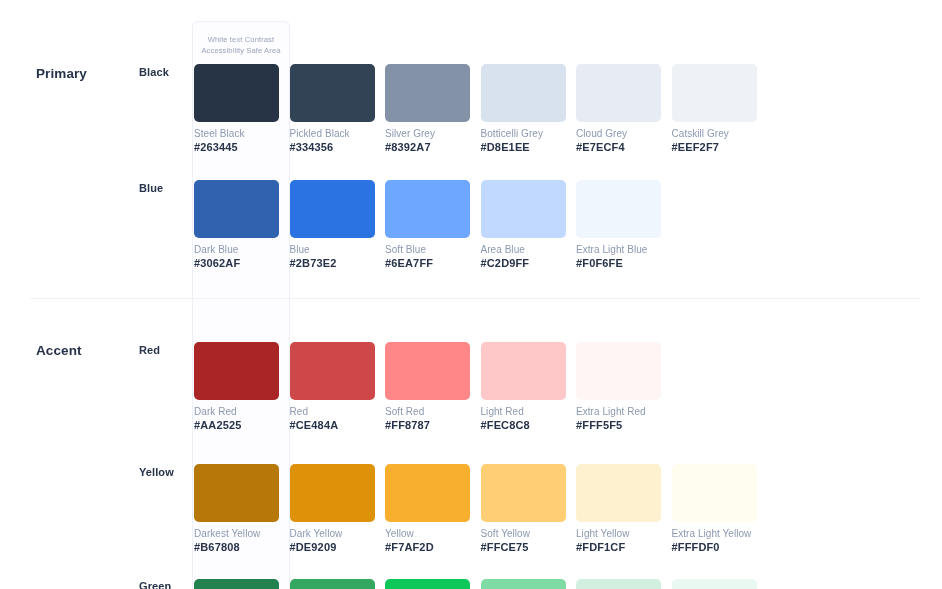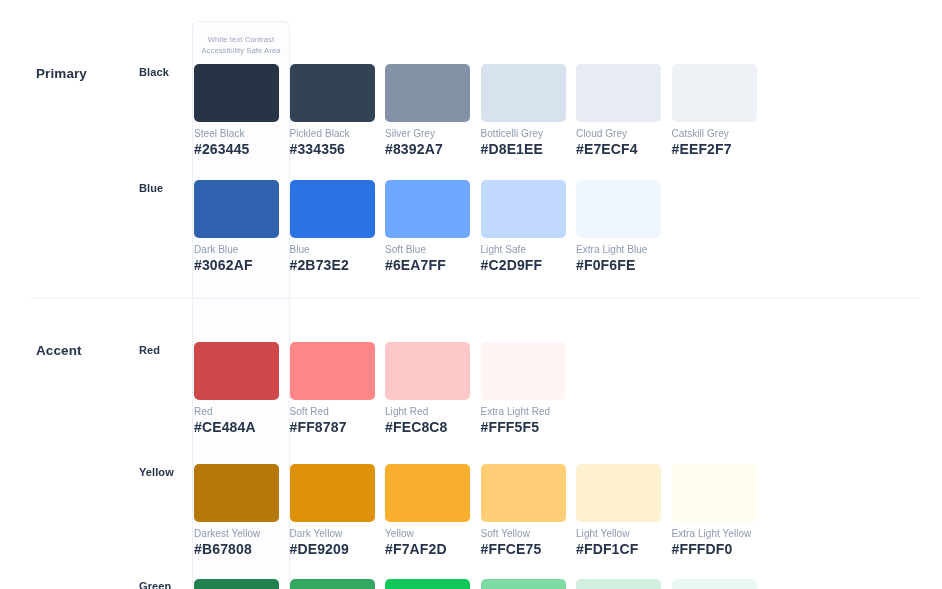--- a/index.html
+++ b/index.html
@@ -102,21 +102,21 @@
   .swatch-name {
     margin-top: 6px;
     font-size: 10px;
     color: #8c99b0;
     letter-spacing: 0.05px;
     white-space: nowrap;
   }
 
   .swatch-hex {
     margin-top: 2px;
-    font-size: 14px;
+    font-size: 11px;
     font-weight: bold;
     color: #26334a;
     letter-spacing: 0.15px;
     white-space: nowrap;
   }
 </style>
 </head>
 <body>
 
 <div id="safe-area-band">
@@ -176,37 +176,42 @@
             <div class="swatch-name">Blue</div>
             <div class="swatch-hex">#2B73E2</div>
           </div>
           <div class="swatch-cell">
             <div class="swatch-chip" style="background: rgb(110, 167, 255);"></div>
             <div class="swatch-name">Soft Blue</div>
             <div class="swatch-hex">#6EA7FF</div>
           </div>
           <div class="swatch-cell">
             <div class="swatch-chip" style="background: rgb(194, 217, 255);"></div>
-            <div class="swatch-name">Light Safe</div>
+            <div class="swatch-name">Area Blue</div>
             <div class="swatch-hex">#C2D9FF</div>
           </div>
           <div class="swatch-cell">
             <div class="swatch-chip" style="background: rgb(240, 246, 254);"></div>
             <div class="swatch-name">Extra Light Blue</div>
             <div class="swatch-hex">#F0F6FE</div>
           </div>
         </div>
       </div>
     </div>
     <div class="section">
       <div class="section-title" style="top: 343px;">Accent</div>
       <div class="ramp" style="top: 0px;">
         <div class="ramp-label" style="top: 344px;">Red</div>
         <div class="swatches" style="top: 342px;">
           <div class="swatch-cell">
+            <div class="swatch-chip" style="background: rgb(170, 37, 37);"></div>
+            <div class="swatch-name">Dark Red</div>
+            <div class="swatch-hex">#AA2525</div>
+          </div>
+          <div class="swatch-cell">
             <div class="swatch-chip" style="background: rgb(206, 72, 74);"></div>
             <div class="swatch-name">Red</div>
             <div class="swatch-hex">#CE484A</div>
           </div>
           <div class="swatch-cell">
             <div class="swatch-chip" style="background: rgb(255, 135, 135);"></div>
             <div class="swatch-name">Soft Red</div>
             <div class="swatch-hex">#FF8787</div>
           </div>
           <div class="swatch-cell">

